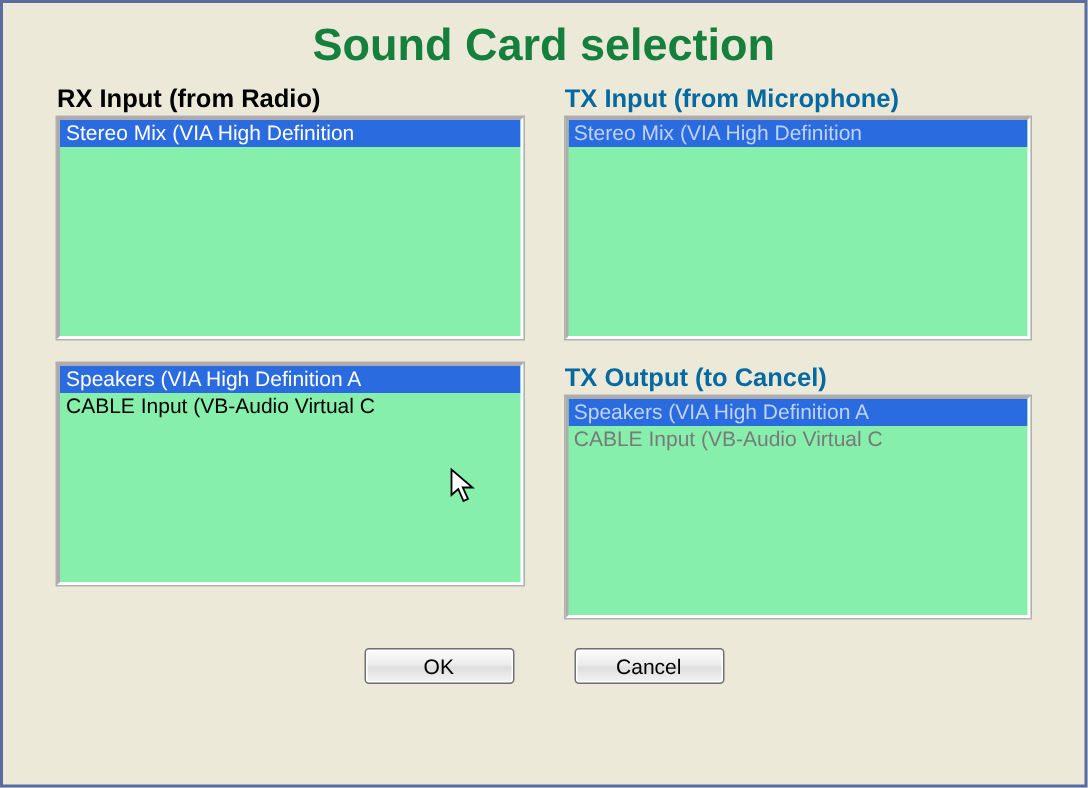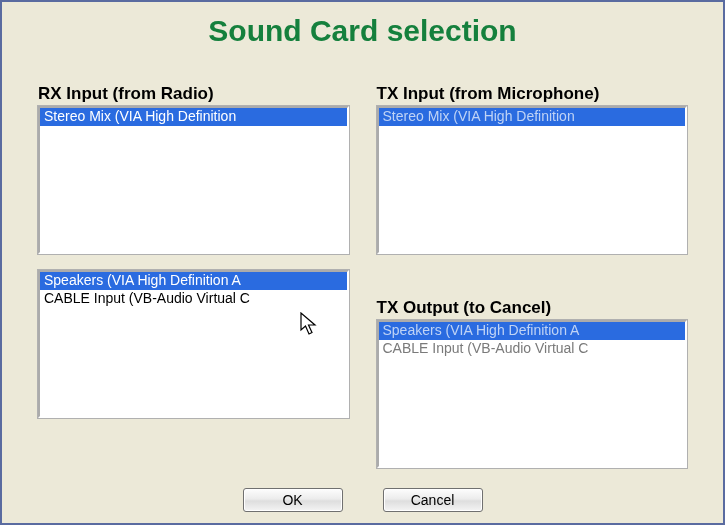--- a/index.html
+++ b/index.html
@@ -25,27 +25,26 @@
       display: grid;
       grid-template-columns: 1fr 1fr;
       grid-template-rows: 1fr 1fr;
       gap: 16px 28px;
       padding: 0 36px 12px 36px;
     }
     .panel-label {
       font-weight: bold;
       font-size: 17px;
       margin-bottom: 2px;
-      margin-top: 28px;
     }
-    .panel-label.disabled { color: #000000; }
+    .panel-label.disabled { color: #0369a1; }
     .listbox {
       width: 100%;
       height: 148px;
-      background: #ffffff;
+      background: #86efac;
       border: 2px inset #fff;
       outline: 1px solid #B0B0B0;
       position: relative;
       overflow: hidden;
     }
     .listbox .item {
       padding: 0px 4px 1px;
       font-size: 14px;
       line-height: 17px;
       white-space: nowrap;

